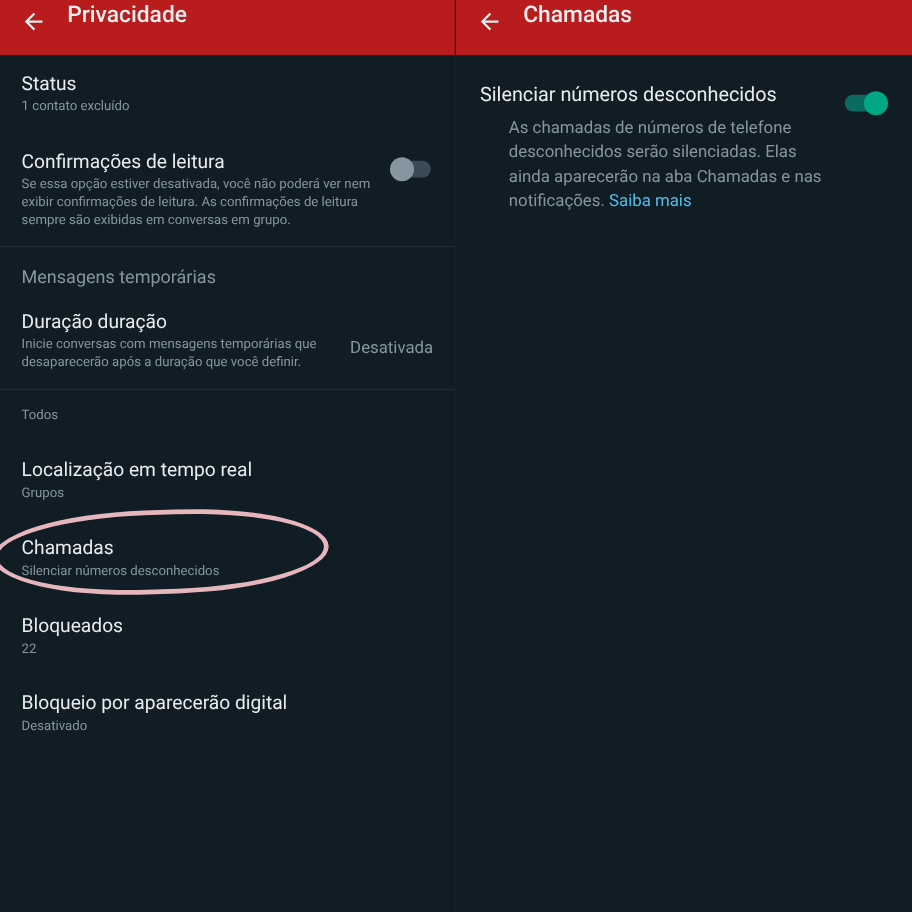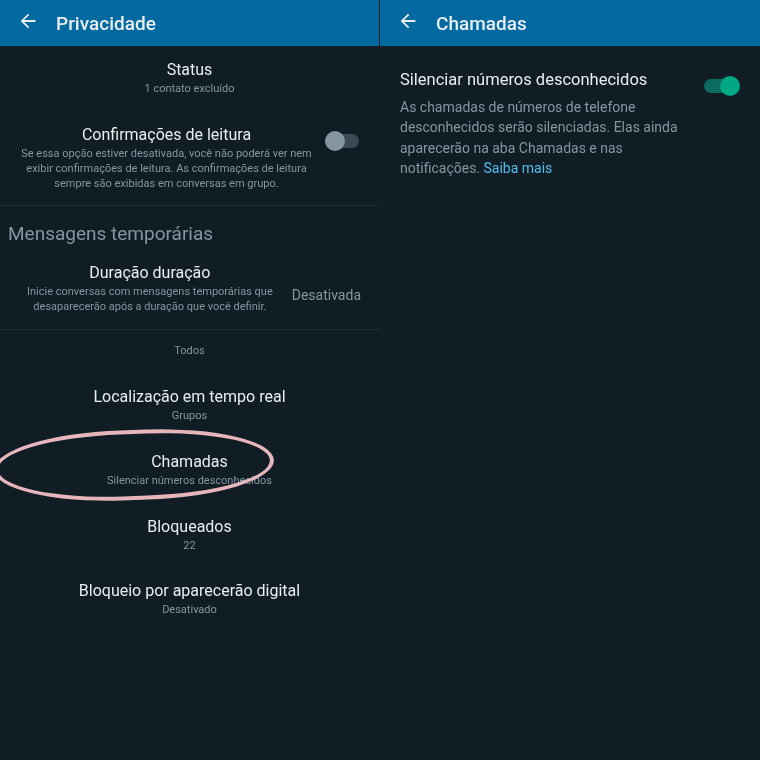--- a/index.html
+++ b/index.html
@@ -15,44 +15,43 @@
   .pane {
     width: 50%;
     height: 100%;
     background: #101d25;
     color: #e9edef;
     position: relative;
   }
   .pane-left { border-right: 1px solid rgba(255,255,255,0.02); }
   .appbar {
     height: 46px;
-    background: #0369a1;
-    display: flex;
-    align-items: center;
+    background: #b91c1c;
+    display: flex;
+    align-items: flex-start;
     padding: 0 8px;
   }
   .back-btn {
     width: 40px;
     height: 40px;
     display: flex;
     align-items: center;
     justify-content: center;
     color: #e9edef;
     cursor: pointer;
   }
   .appbar-title {
     font-size: 19px;
     font-weight: 500;
     color: #e9edef;
     margin-left: 8px;
   }
   .row {
     padding: 14px 18px;
     position: relative;
-    text-align: center;
   }
   .row-title {
     font-size: 16px;
     color: #e9edef;
     margin-bottom: 3px;
   }
   .row-sub {
     font-size: 11px;
     color: #8696a0;
     line-height: 1.35;
@@ -68,22 +67,22 @@
     align-items: center;
     gap: 10px;
   }
   .with-value .row-text { flex: 1; }
   .value-right {
     font-size: 14px;
     color: #8696a0;
     margin-top: 12px;
   }
   .section-label {
-    padding: 16px 18px 4px 8px;
-    font-size: 19px;
+    padding: 16px 18px 4px 18px;
+    font-size: 15px;
     color: #8696a0;
   }
   .divider {
     height: 1px;
     background: rgba(134,150,160,0.12);
     margin: 0 0 0 0;
   }
   .toggle {
     width: 36px;
     height: 20px;
@@ -129,20 +128,21 @@
   .right-row .row-text { flex: 1; }
   .right-title {
     font-size: 16.5px;
     color: #e9edef;
     margin-bottom: 8px;
   }
   .right-desc {
     font-size: 14px;
     color: #8696a0;
     line-height: 1.45;
+    margin-left: 24px;
   }
 </style>
 </head>
 <body>
 
 <div class="pane pane-left">
   <div class="appbar">
     <div class="back-btn">
       <span>
         <svg width="22" height="22" viewBox="0 0 24 24" fill="none">

